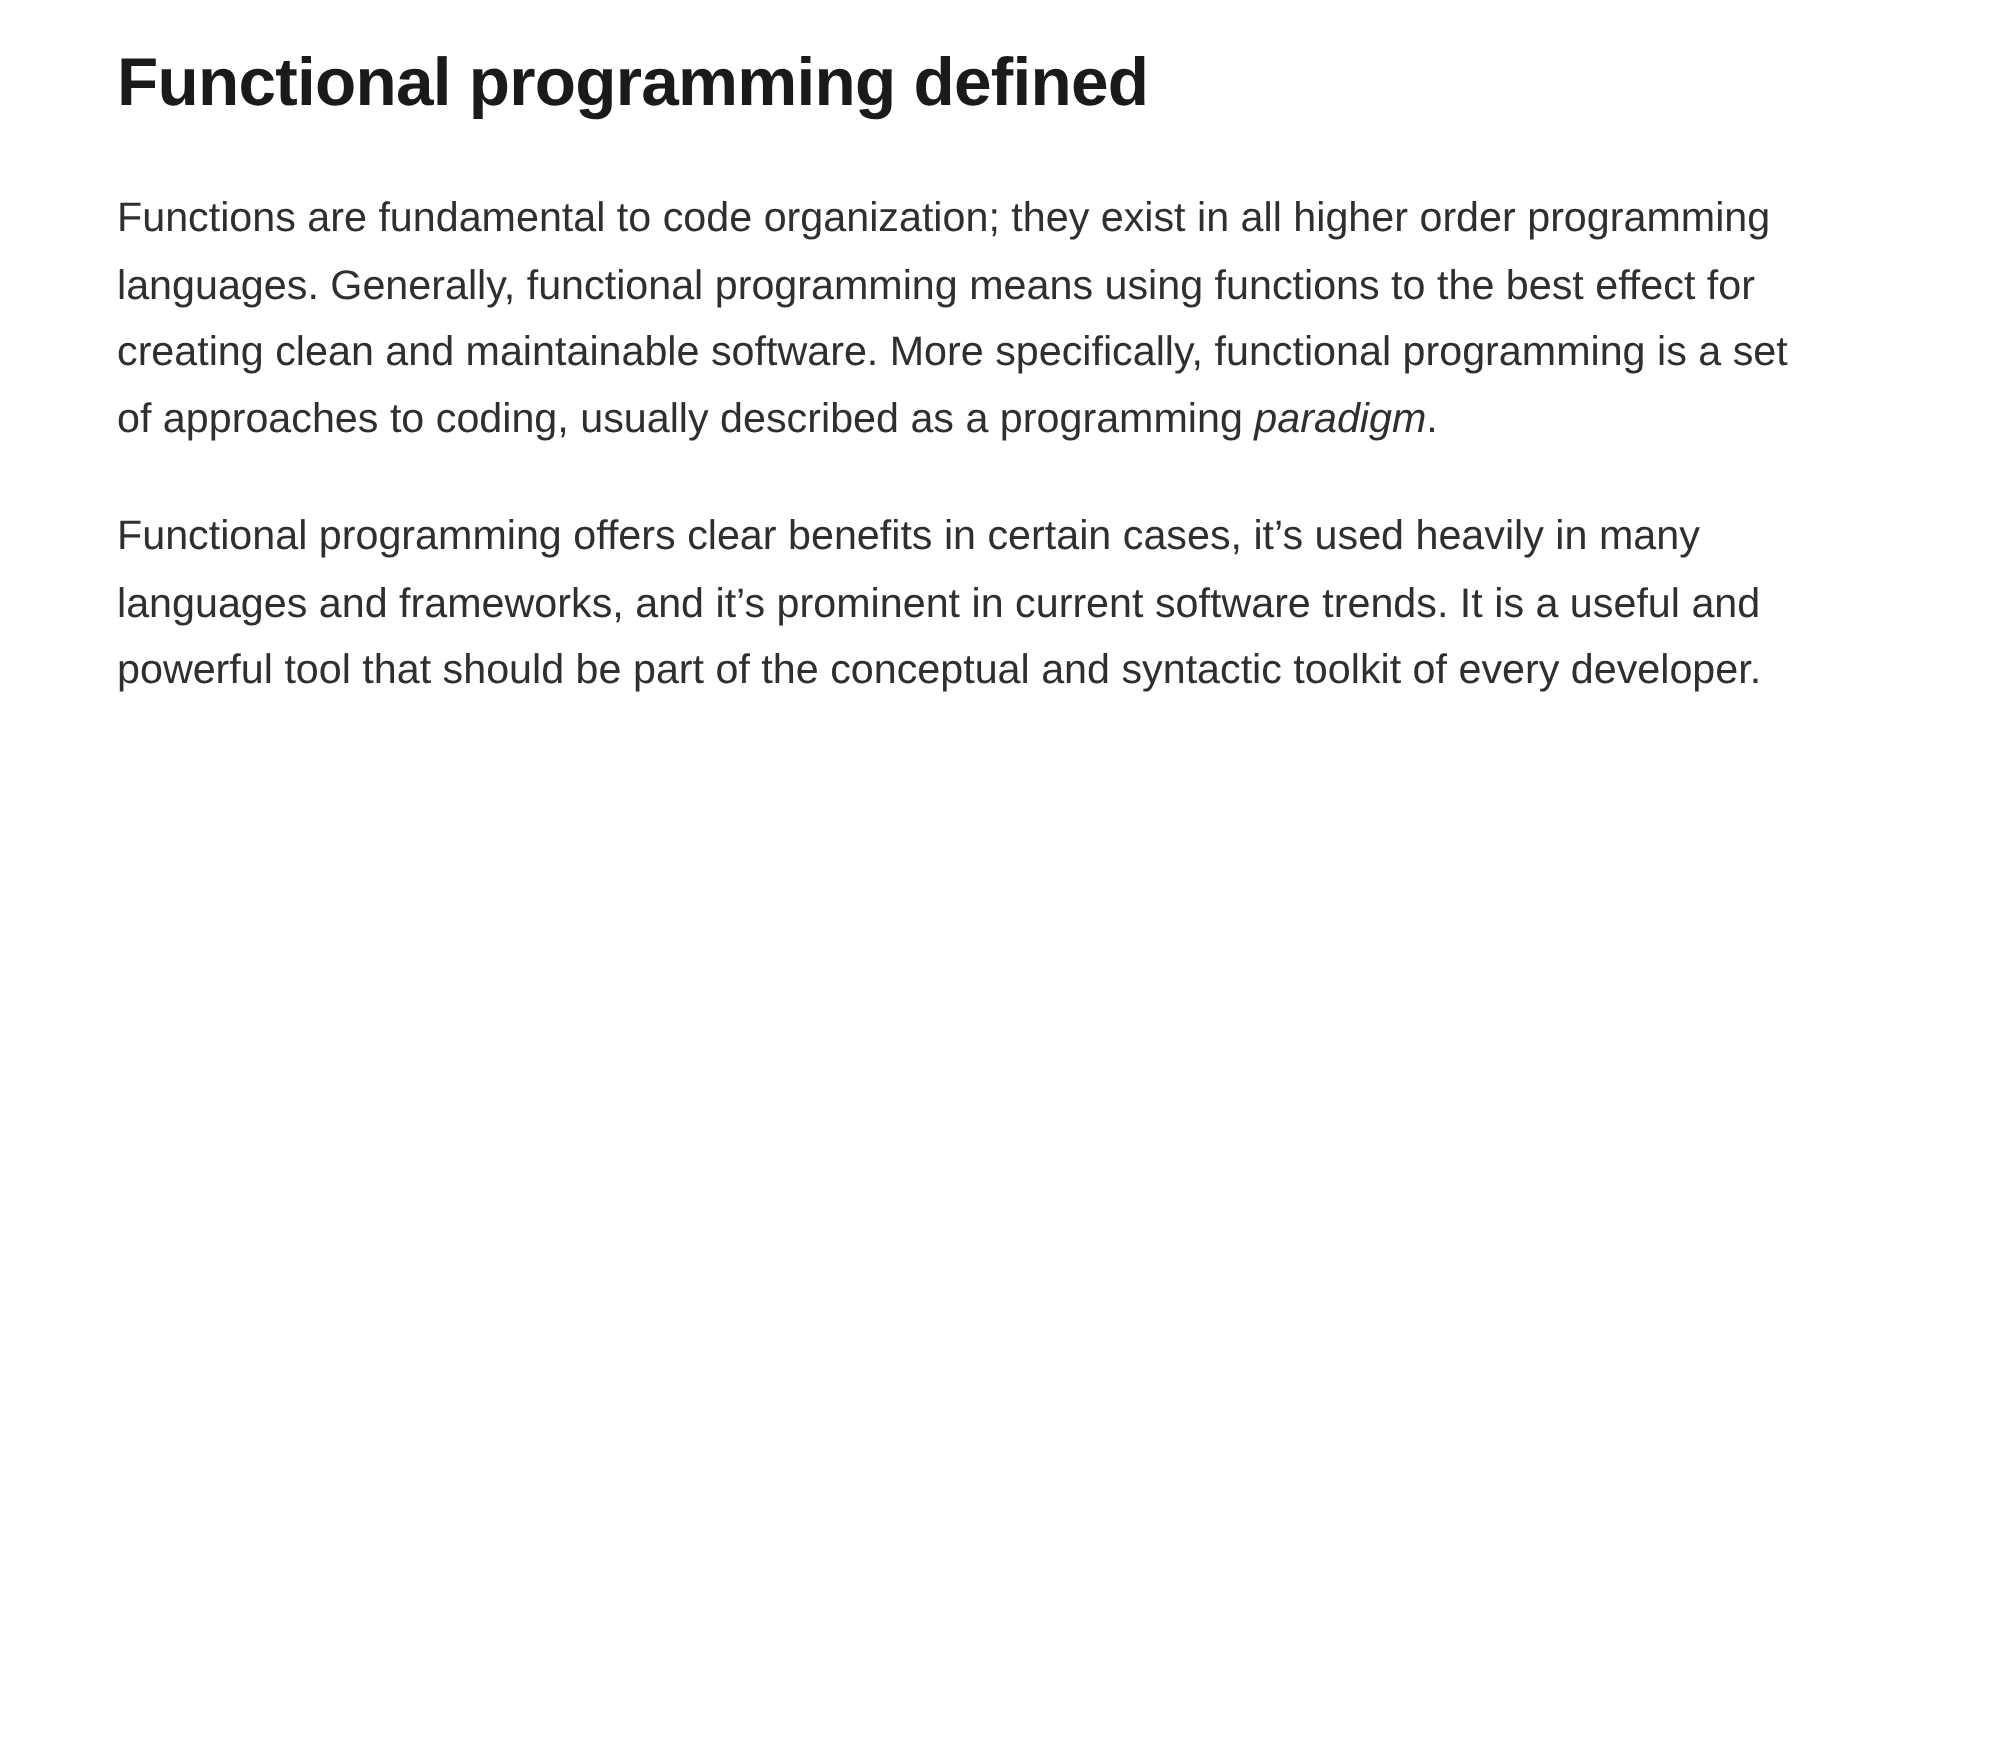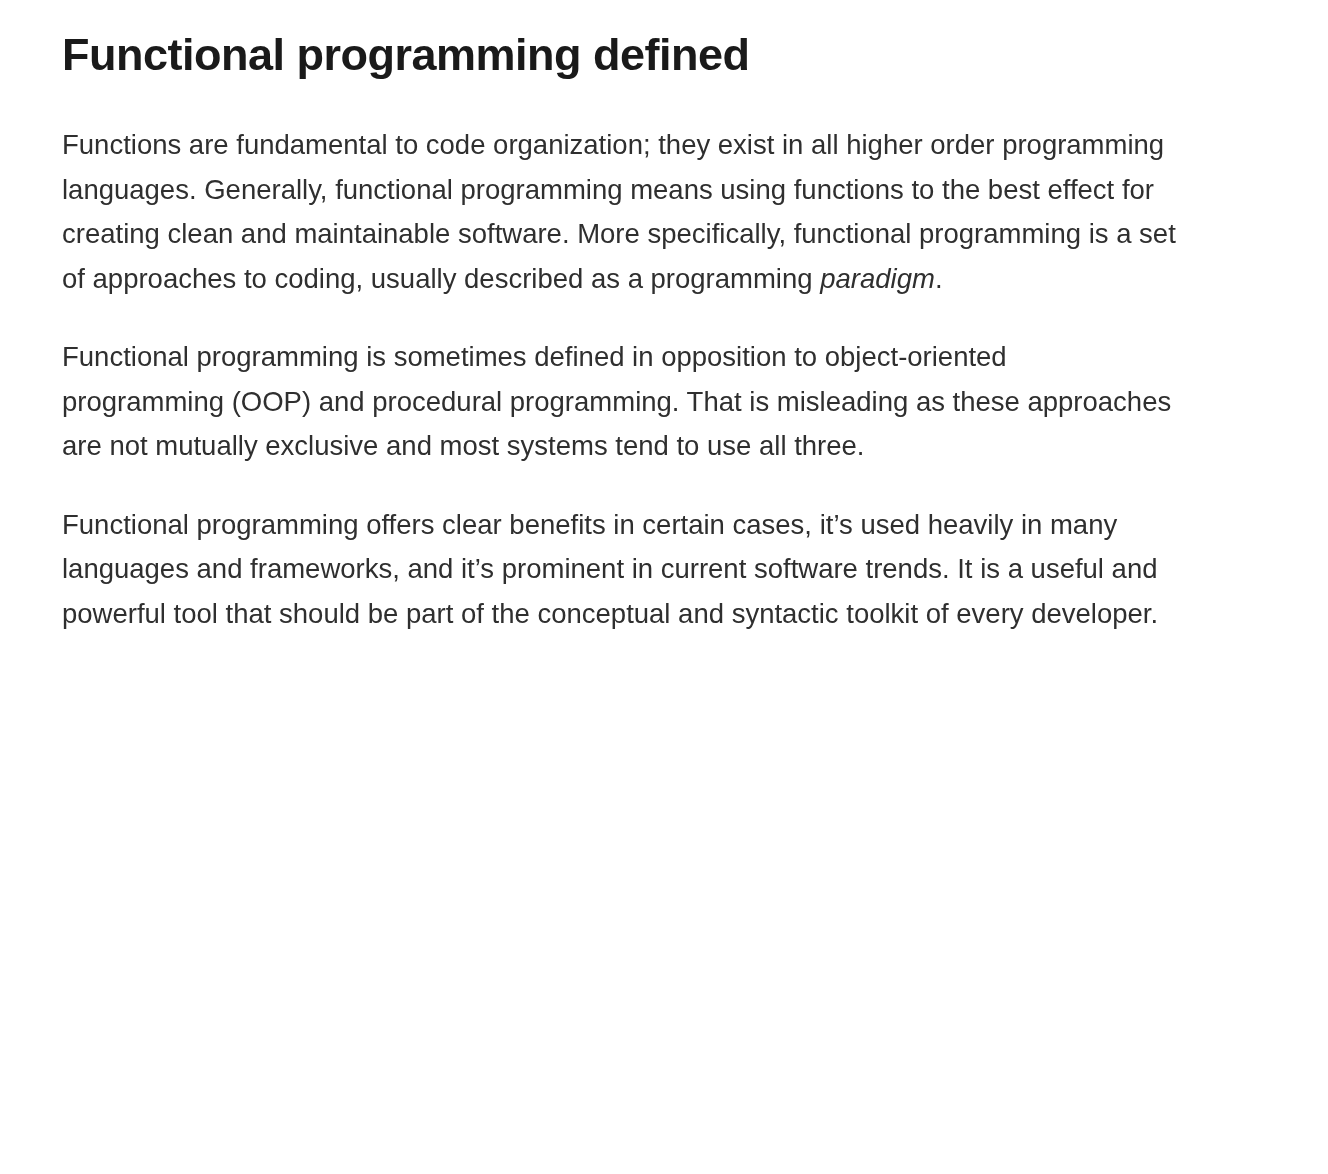--- a/index.html
+++ b/index.html
@@ -11,20 +11,21 @@
     width: 1328px;
     min-height: 1174px;
     font-family: "Liberation Sans", sans-serif;
     color: #2b2b2b;
     -webkit-font-smoothing: antialiased;
   }
   .page {
     padding: 28px 38px 0 62px;
     box-sizing: border-box;
     width: 1214px;
+    margin-left: 16px;
   }
   h1.article-title {
     font-size: 45px;
     line-height: 1.18;
     font-weight: 700;
     letter-spacing: -0.5px;
     color: #1a1a1a;
     margin: 0 0 42px 0;
   }
   p.body-text {
@@ -60,17 +61,16 @@
 </head>
 <body>
 
 <div class="page">
 
   <h1 class="article-title">Functional programming defined</h1>
 
   <p class="body-text"><span>Functions are fundamental to code organization; they exist in all higher order programming languages. Generally, functional programming means using functions to the best effect for creating clean and maintainable software. More specifically, functional programming is a set of approaches to coding, usually described as a programming </span><em>paradigm</em><span>.</span></p>
 
 
-  <p class="body-text">Functional programming is sometimes defined in opposition to object-oriented programming (OOP) and procedural programming. That is misleading as these approaches are not mutually exclusive and most systems tend to use all three.</p>
 
   <p class="body-text">Functional programming offers clear benefits in certain cases, it’s used heavily in many languages and frameworks, and it’s prominent in current software trends. It is a useful and powerful tool that should be part of the conceptual and syntactic toolkit of every developer.</p>
 
 </div>
 
 </body></html>

